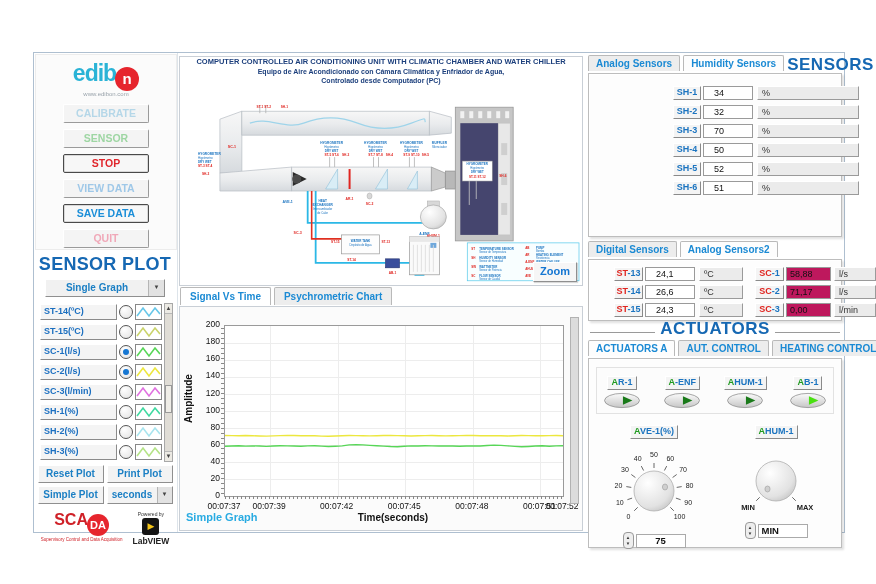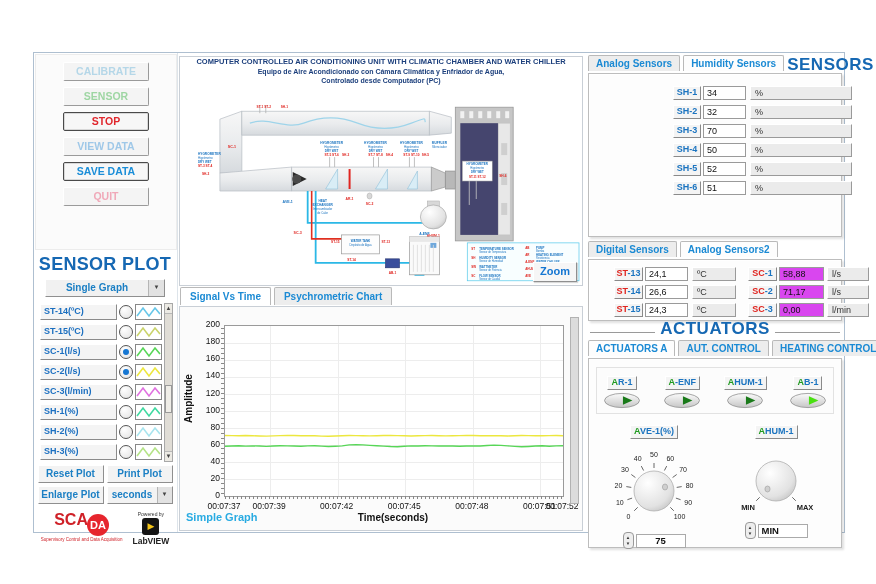--- a/index.html
+++ b/index.html
@@ -84,29 +84,29 @@
   .rtabs{display:flex;align-items:flex-start;gap:3px;height:18px;}
   .rtab{padding:2px 7px 2px;font-size:10px;font-weight:bold;color:#1b8ad4;background:#ededed;border:1px solid #b9b9b9;border-bottom:none;border-radius:2px 2px 0 0;white-space:nowrap;}
   .rtab.sel{background:#fdfdfd;}
   .rtitle{margin-left:auto;font-size:17px;font-weight:bold;color:#1668b3;letter-spacing:.5px;padding-right:4px;}
   .panel-body{border:1px solid #bdbdbd;background:#fdfdfd;box-shadow:inset 1px 1px 0 #fff,1.5px 1.5px 2px rgba(0,0,0,.12);position:relative;}
   .sensors-panel{position:absolute;left:4px;top:2px;width:254px;}
   .sensors-panel .panel-body{height:162px;}
   .vrow{display:flex;align-items:center;height:14px;margin:0 0 5px 84px;}
   .vrow:first-child{margin-top:12px;}
   .vlabel{width:26px;height:12px;line-height:11px;text-align:center;font-size:9px;font-weight:bold;background:#f4f4f4;border:1px solid;border-color:#fff #8a8a8a #8a8a8a #fff;white-space:nowrap;flex:none;}
-  .vval{width:38px;height:12px;line-height:12px;font-size:9px;color:#111;background:#fff;border:1px solid #9a9a9a;padding-left:3px;margin-left:2px;flex:none;}
+  .vval{width:38px;height:12px;line-height:12px;font-size:9px;color:#111;background:#fff;border:1px solid #9a9a9a;padding-left:10px;margin-left:2px;flex:none;}
   .vunit{width:96px;height:12px;line-height:12px;font-size:9px;color:#333;background:#ebebeb;border:1px solid;border-color:#fff #9a9a9a #9a9a9a #fff;padding-left:4px;margin-left:4px;flex:none;}
   .analog2-panel{position:absolute;left:4px;top:188px;width:254px;}
   .analog2-panel .panel-body{height:60px;}
   .arow{display:flex;align-items:center;height:13px;margin:0 0 5px 25px;}
   .arow:first-child{margin-top:7px;}
   .arow .vlabel{width:27px;}
   .arow .vval{width:38px;} .arow .vunit{width:38px;}
-  .arow .vval2{width:40px;height:12px;line-height:12px;font-size:9px;color:#111;background:#d946ef;border:1px solid #9a9a9a;padding-left:3px;margin-left:2px;flex:none;}
+  .arow .vval2{width:40px;height:12px;line-height:12px;font-size:9px;color:#111;background:#be185d;border:1px solid #9a9a9a;padding-left:3px;margin-left:2px;flex:none;}
   .arow .vunit2{width:36px;height:12px;line-height:12px;font-size:9px;color:#333;background:#ebebeb;border:1px solid;border-color:#fff #9a9a9a #9a9a9a #fff;padding-left:4px;margin-left:3px;flex:none;}
   .arow .gap{width:12px;flex:none;}
   .actuators-panel{position:absolute;left:4px;top:266px;width:254px;}
   .act-title{display:flex;align-items:center;gap:5px;margin:0 2px 1px;}
   .act-title .line{flex:1;height:1px;background:#9a9a9a;margin-top:6px;}
   .act-title .txt{font-size:17px;font-weight:bold;color:#1668b3;letter-spacing:.5px;}
   .actuators-panel .panel-body{height:188px;}
   .toggle-strip{margin:8px 7px 0;background:#fcfcfc;border:1px solid #e2e2e2;display:flex;justify-content:space-between;padding:3px 6px 4px;}
   .tgroup{text-align:center;}
   .tlabel{display:inline-block;height:12px;line-height:11px;padding:0 3px;font-size:9px;font-weight:bold;background:#f4f4f4;border:1px solid;border-color:#fff #8a8a8a #8a8a8a #fff;white-space:nowrap;}
@@ -139,20 +139,24 @@
       <stop offset="0" stop-color="#fbfbfb"></stop>
         <stop offset="1" stop-color="#c6c6c6"></stop>
     </linearGradient>
   </defs>
 </svg>
 
 <div id="window">
 
   <div class="col-left">
     <div class="left-top">
+      <div class="logo-wrap">
+        <div class="logo"><span>edib</span><span class="logo-dot">n</span></div>
+        <div class="logo-url">www.edibon.com</div>
+      </div>
       <div class="ctl-btns">
         <div class="ctl-btn c-cal">CALIBRATE</div>
         <div class="ctl-btn c-start">SENSOR</div>
         <div class="ctl-btn c-stop hot">STOP</div>
         <div class="ctl-btn c-view">VIEW DATA</div>
         <div class="ctl-btn c-save hot">SAVE DATA</div>
         <div class="ctl-btn c-quit">QUIT</div>
       </div>
     </div>
 
@@ -241,21 +245,21 @@
           <div class="sb-btn">▲</div>
           <div class="sb-track">
               <div class="sb-thumb"></div>
             </div>
           <div class="sb-btn">▼</div>
         </div>
       </div>
       <div class="pbtns">
         <div class="pbtn">Reset Plot</div>
         <div class="pbtn">Print Plot</div>
-        <div class="pbtn">Enlarge Plot</div>
+        <div class="pbtn">Simple Plot</div>
         <div class="pbtn dd">
           <span class="dtext">seconds</span>
           <span class="darrow">▼</span>
         </div>
       </div>
       <div class="brand">
         <div class="scada">
           <div class="scada-main"><span>SCA</span><span class="scada-disc">DA</span></div>
           <div class="scada-sub">Supervisory Control and Data Acquisition</div>
         </div>

